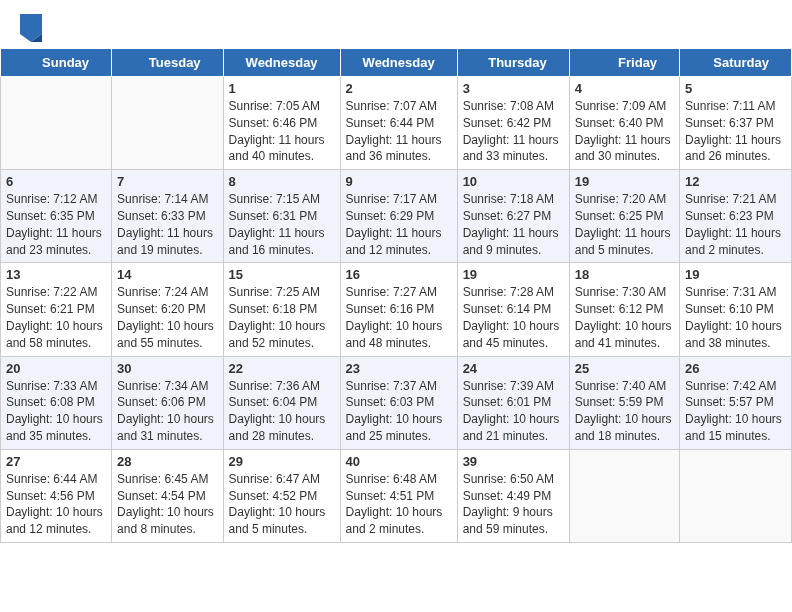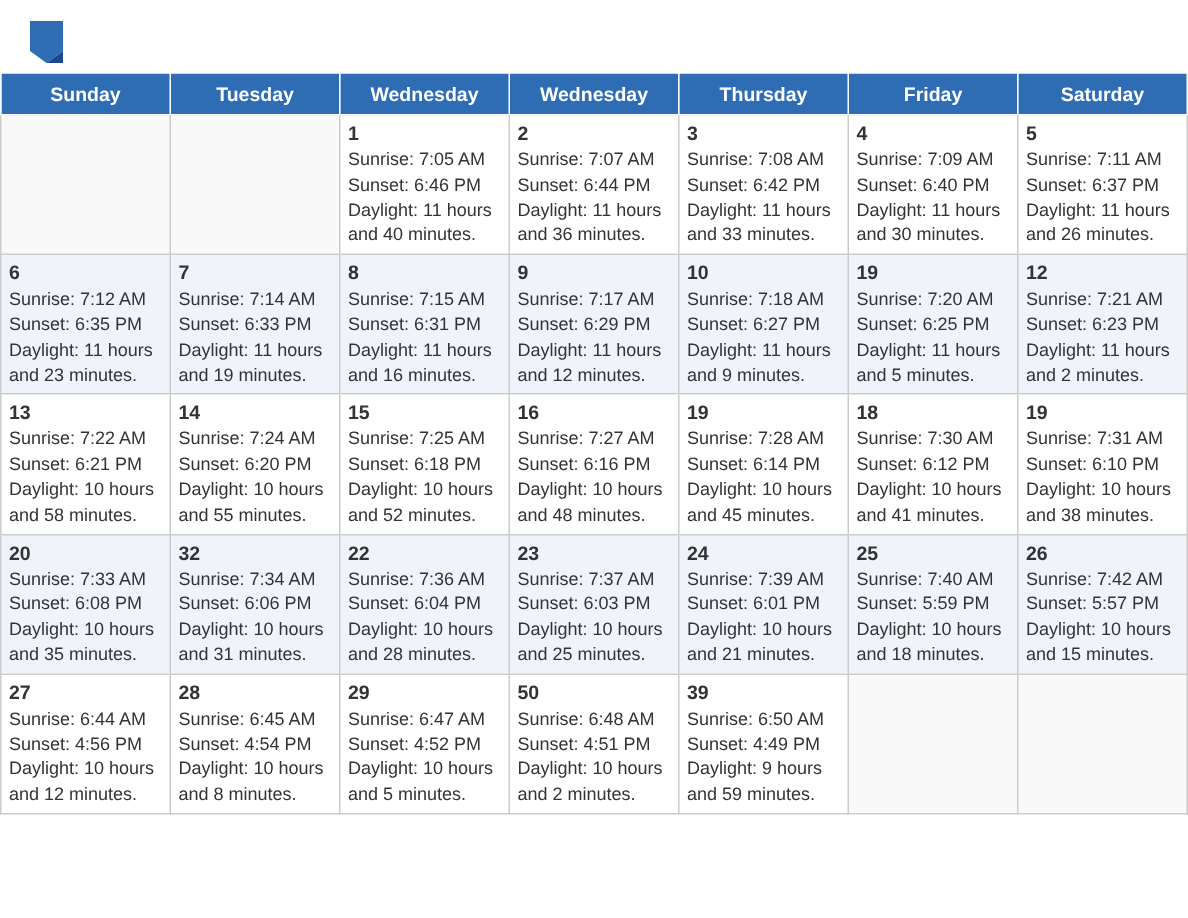--- a/index.html
+++ b/index.html
@@ -49,22 +49,22 @@
     .calendar {
       width: 100%;
       border-collapse: collapse;
       margin: 0;
     }
     .calendar th {
       background: #2e6db4;
       color: #fff;
       font-size: 13px;
       font-weight: bold;
-      padding: 6px 8px;
-      text-align: center;
+      padding: 6px 22px;
+      text-align: right;
       border: 1px solid #fff;
     }
     .calendar td {
       border: 1px solid #ccc;
       vertical-align: top;
       padding: 4px 5px;
       width: calc(100% / 7);
       min-height: 80px;
       background: #fff;
     }
@@ -201,21 +201,21 @@
           <span class="day-number">19</span>
           <div class="day-info">Sunrise: 7:31 AM<br>Sunset: 6:10 PM<br>Daylight: 10 hours and 38 minutes.</div>
         </td>
       </tr>
       <tr class="row-even">
         <td>
           <span class="day-number">20</span>
           <div class="day-info">Sunrise: 7:33 AM<br>Sunset: 6:08 PM<br>Daylight: 10 hours and 35 minutes.</div>
         </td>
         <td>
-          <span class="day-number">32</span>
+          <span class="day-number">30</span>
           <div class="day-info">Sunrise: 7:34 AM<br>Sunset: 6:06 PM<br>Daylight: 10 hours and 31 minutes.</div>
         </td>
         <td>
           <span class="day-number">22</span>
           <div class="day-info">Sunrise: 7:36 AM<br>Sunset: 6:04 PM<br>Daylight: 10 hours and 28 minutes.</div>
         </td>
         <td>
           <span class="day-number">23</span>
           <div class="day-info">Sunrise: 7:37 AM<br>Sunset: 6:03 PM<br>Daylight: 10 hours and 25 minutes.</div>
         </td>
@@ -239,21 +239,21 @@
         </td>
         <td>
           <span class="day-number">28</span>
           <div class="day-info">Sunrise: 6:45 AM<br>Sunset: 4:54 PM<br>Daylight: 10 hours and 8 minutes.</div>
         </td>
         <td>
           <span class="day-number">29</span>
           <div class="day-info">Sunrise: 6:47 AM<br>Sunset: 4:52 PM<br>Daylight: 10 hours and 5 minutes.</div>
         </td>
         <td>
-          <span class="day-number">50</span>
+          <span class="day-number">40</span>
           <div class="day-info">Sunrise: 6:48 AM<br>Sunset: 4:51 PM<br>Daylight: 10 hours and 2 minutes.</div>
         </td>
         <td>
           <span class="day-number">39</span>
           <div class="day-info">Sunrise: 6:50 AM<br>Sunset: 4:49 PM<br>Daylight: 9 hours and 59 minutes.</div>
         </td>
         <td class="empty"></td>
         <td class="empty"></td>
       </tr>
     </tbody>

